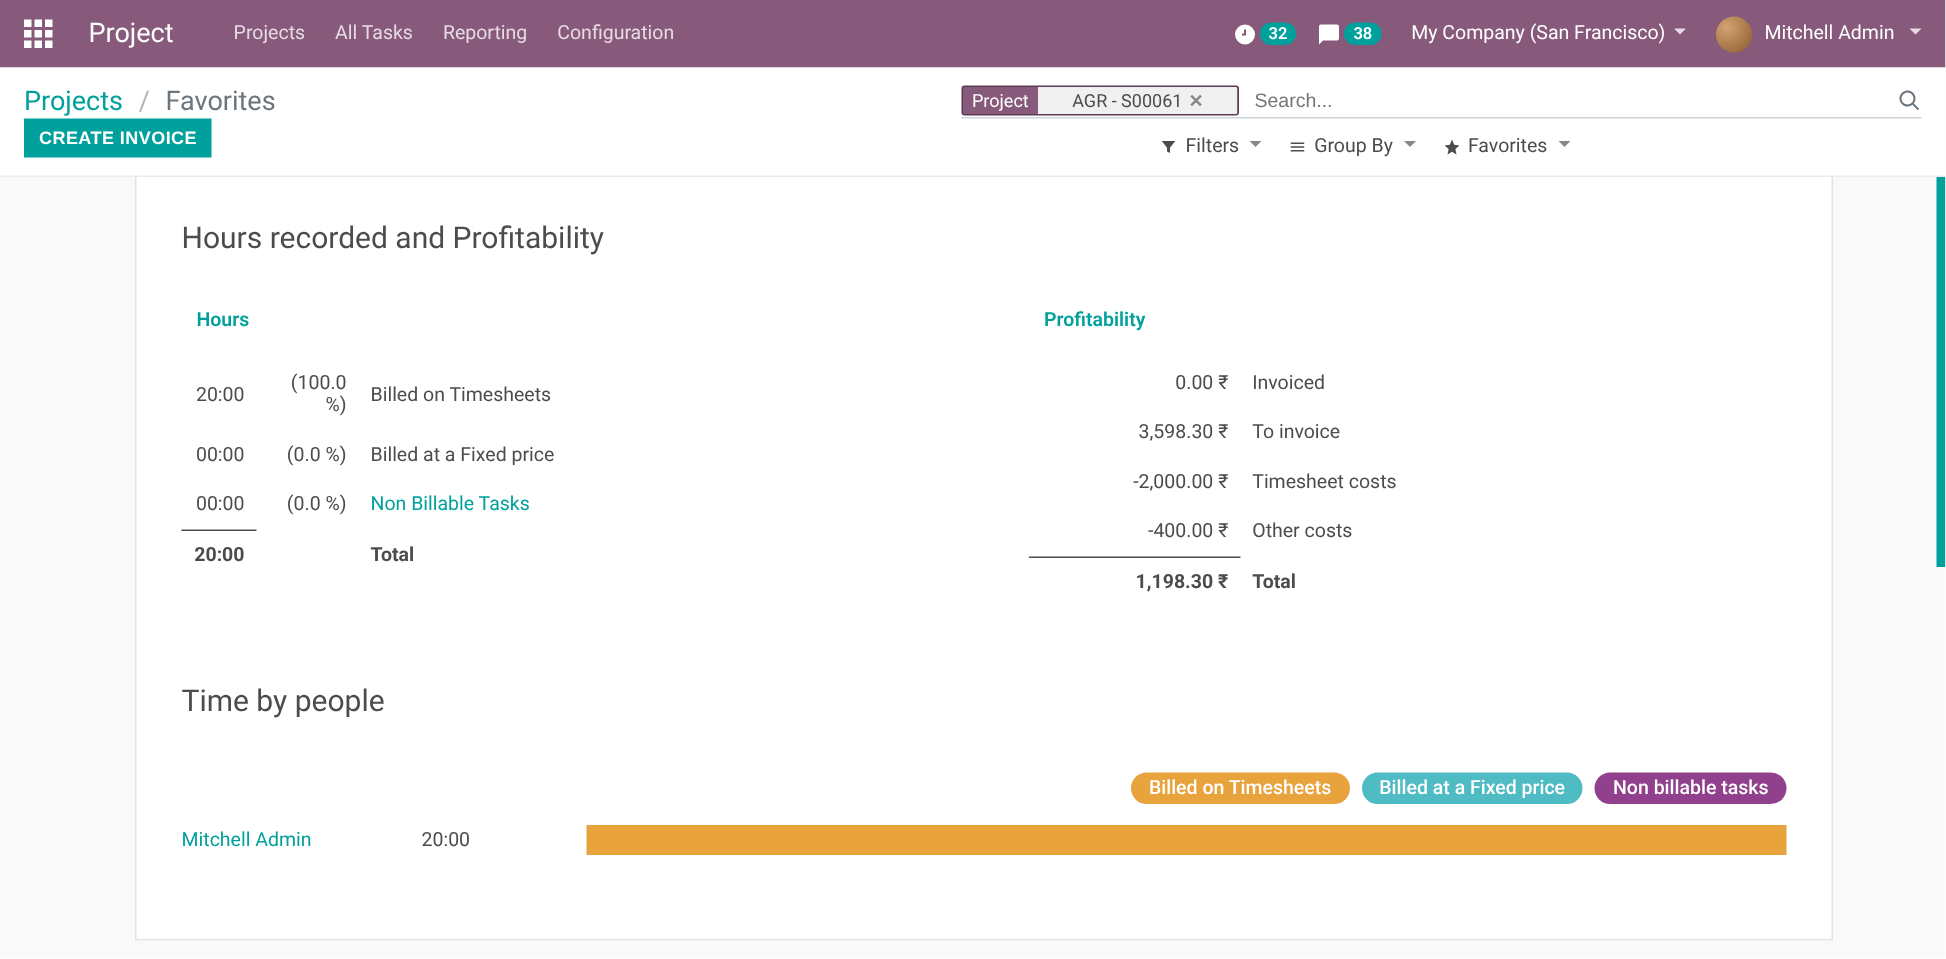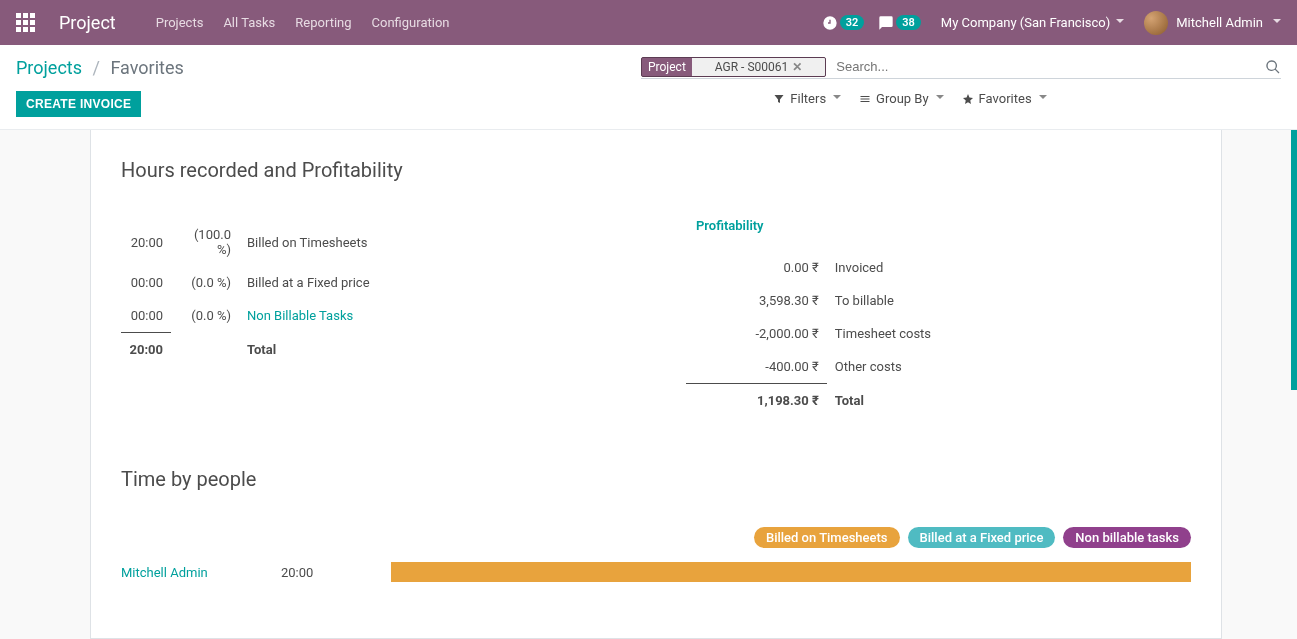--- a/index.html
+++ b/index.html
@@ -30,21 +30,21 @@
   .breadcrumb .bc-sep { color: #adb5bd; margin: 0 6px; }
   .breadcrumb .bc-cur { color: #6c757d; }
   .cp-spacer { flex: 1; }
   .search-wrap { display: flex; align-items: center; border-bottom: 1px solid #ced4da; width: 640px; }
   .facet { display: inline-flex; align-items: center; background: #5c3c53; color: #fff; font-size: 12px; border-radius: 2px; margin-right: 6px; overflow: hidden; border: 1px solid #5c3c53;}
   .facet-label { padding: 2px 6px; background: #875a7b; }
   .facet-value { padding: 2px 23px; background: #f0f0f0; color: #4c4c4c; display: flex; align-items: center; gap: 4px;}
   .facet-x { cursor: pointer; color: #888; font-weight: bold; }
   .search-input { border: none; outline: none; flex: 1; font-size: 13px; padding: 4px; }
   .mag { width: 16px; height: 16px; fill: #6c757d; cursor: pointer; }
-  .cp-row2 { display: flex; align-items: flex-start; margin-top: 12px; }
+  .cp-row2 { display: flex; align-items: flex-end; }
   .create-btn { background: #00a09d; color: #fff; border: none; padding: 6px 10px; font-size: 12px; font-weight: 600; cursor: pointer; letter-spacing: 0.3px;}
   .filter-bar { display: flex; gap: 18px; margin-left: 632px;}
   .fbtn { display: flex; align-items: center; gap: 5px; color: #4c4c4c; font-size: 13px; cursor: pointer; }
   .fbtn svg { width: 12px; height: 12px; fill: #4c4c4c; }
   .fbtn .caret { border-top-color: #888; }
 
   
   .content-outer { position: relative; background: #f9f9f9; height: calc(639px - 45px - 85px); overflow: hidden; margin-left: 15px;}
   .panel { background: #fff; border: 1px solid #dee2e6; border-top: none; margin: 0 75px; padding: 28px 30px 0 30px; min-height: 100%; }
   .section-title { font-size: 20px; color: #4c4c4c; margin-bottom: 36px; font-weight: 400;}
@@ -179,20 +179,21 @@
   </div>
 </div>
 
 <div class="content-outer">
   <div class="scroll-indicator"></div>
   <div class="panel">
     <div class="section-title">Hours recorded and Profitability</div>
 
     <div class="two-col">
       <div class="col col-left">
+        <div class="col-header">Hours</div>
         <table class="data">
           <tbody>
               <tr>
             <td class="c1">20:00</td>
             <td class="c2">(100.0 %)</td>
             <td class="c3">Billed on Timesheets</td>
           </tr>
           <tr>
             <td class="c1">00:00</td>
             <td class="c2">(0.0 %)</td>
@@ -215,21 +216,21 @@
       <div class="col col-right">
         <div class="col-header">Profitability</div>
         <table class="data">
           <tbody>
               <tr>
             <td class="amt">0.00 ₹</td>
             <td class="lbl">Invoiced</td>
           </tr>
           <tr>
             <td class="amt">3,598.30 ₹</td>
-            <td class="lbl">To billable</td>
+            <td class="lbl">To invoice</td>
           </tr>
           <tr>
             <td class="amt">-2,000.00 ₹</td>
             <td class="lbl">Timesheet costs</td>
           </tr>
           <tr>
             <td class="amt">-400.00 ₹</td>
             <td class="lbl">Other costs</td>
           </tr>
           <tr class="total-row">

